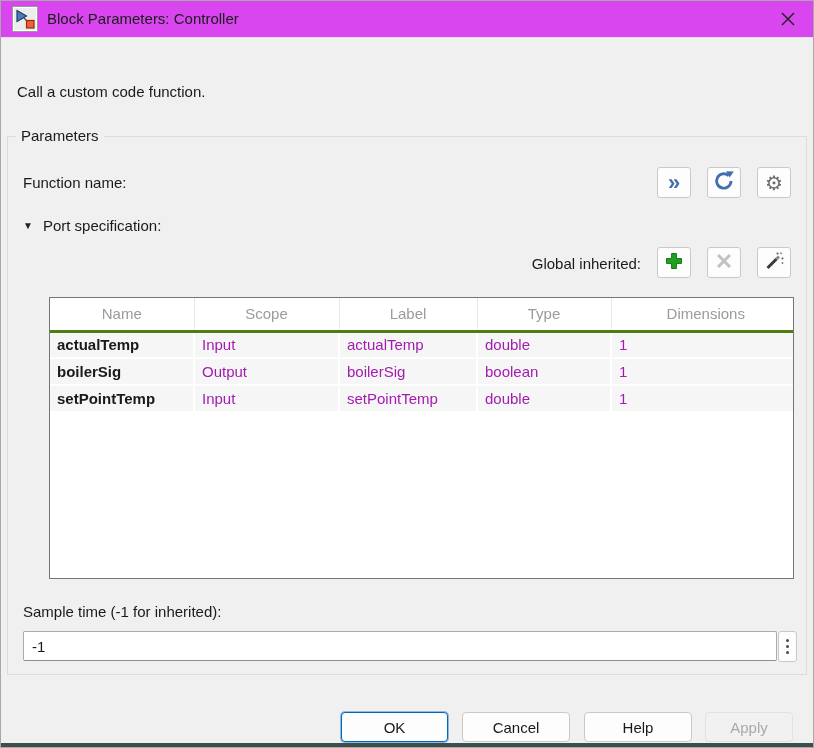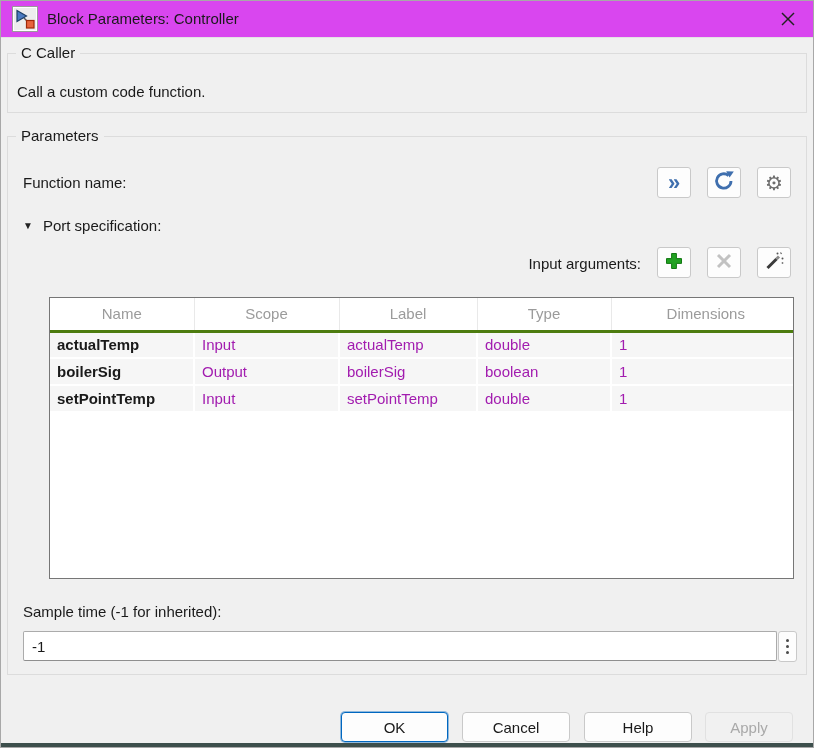--- a/index.html
+++ b/index.html
@@ -77,23 +77,20 @@
     <button class="close-btn" aria-label="Close">
       <span>
         <svg width="16" height="16" viewBox="0 0 16 16">
           <line x1="2" y1="2" x2="14" y2="14" stroke="#222" stroke-width="1.5"></line>
           <line x1="14" y1="2" x2="2" y2="14" stroke="#222" stroke-width="1.5"></line>
         </svg>
       </span>
     </button>
   </div>
 
-  <div class="group group-ccaller">
-    <span class="legend">C Caller</span>
-  </div>
   <div class="desc">Call a custom code function.</div>
 
   <div class="group group-params">
     <span class="legend">Parameters</span>
   </div>
 
   <span class="fn-label">Function name:</span>
   <button class="icon-btn btn-goto">
     <span>»</span>
   </button>
@@ -107,21 +104,21 @@
   </button>
   <button class="icon-btn btn-gear">
     <span>⚙</span>
   </button>
 
   <button class="port-toggle">
     <span class="tri">▼</span>
     <span>Port specification:</span>
   </button>
 
-  <span class="global-label">Input arguments:</span>
+  <span class="global-label">Global inherited:</span>
   <button class="icon-btn btn-add">
     <span>
       <svg width="20" height="20" viewBox="0 0 20 20">
         <path d="M7.6 2.5 h4.8 v5.1 h5.1 v4.8 h-5.1 v5.1 h-4.8 v-5.1 h-5.1 v-4.8 h5.1 z" fill="#21a121" stroke="#127812" stroke-width="1"></path>
       </svg>
     </span>
   </button>
   <button class="icon-btn btn-del" disabled="">
     <span>
       <svg width="18" height="18" viewBox="0 0 18 18">

